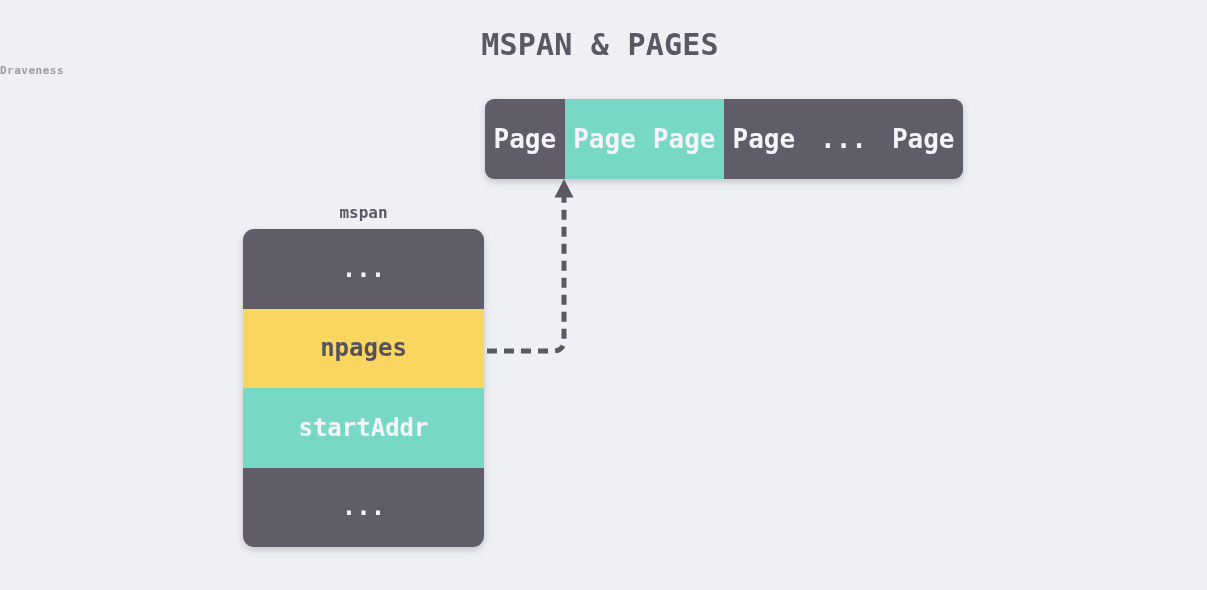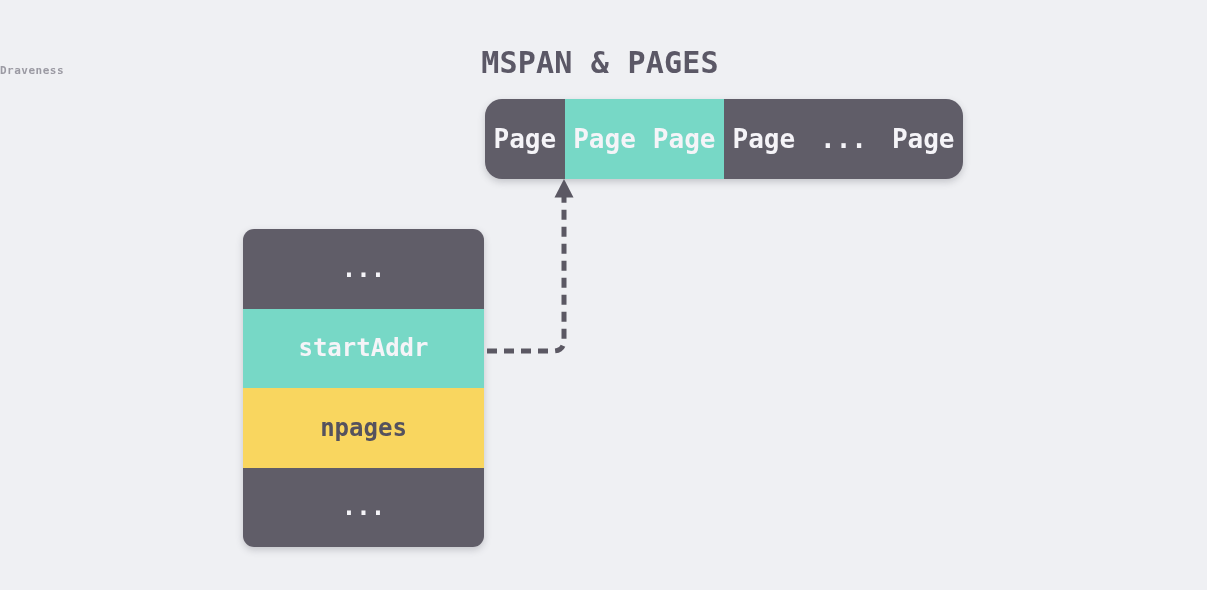--- a/index.html
+++ b/index.html
@@ -3,32 +3,32 @@
 <meta charset="utf-8">
 <style>
   html,body { margin:0; padding:0; }
   .canvas {
     position:relative; width:1207px; height:590px;
     background:var(--bg,#eff0f3);
     font-family:"DejaVu Sans Mono", monospace;
     overflow:hidden;
   }
   .title {
-    position:absolute; top:48px; left:0; width:1200px;
+    position:absolute; top:30px; left:0; width:1200px;
     text-align:center; font-size:30px; line-height:30px; font-weight:bold;
     color:var(--ink,#5b5866); letter-spacing:0.2px;
   }
   .subtitle {
     position:absolute; top:64px; left:0; width:1200px;
     text-align:left; font-size:11px; font-weight:bold;
     color:var(--muted,#9b9aa3); letter-spacing:0.5px;
   }
   .pages-bar {
     position:absolute; left:485px; top:99px; width:478px; height:80px;
-    border-radius:17px; overflow:hidden; display:flex;
+    border-radius:9px; overflow:hidden; display:flex;
     background:var(--dark,#605d68);
     box-shadow:0 3px 7px rgba(70,70,85,0.25);
     text-align:center;
   }
   .pages-bar .cell {
     flex:1; display:flex; align-items:center; justify-content:center;
     font-size:26px; font-weight:bold; letter-spacing:0;
     color:var(--light-text,#f5f4f8);
   }
   .pages-bar .cell.highlight { background:var(--teal,#77d8c6); }
@@ -64,25 +64,26 @@
 
   <div class="pages-bar">
     <div class="cell">Page</div>
     <div class="cell highlight">Page</div>
     <div class="cell highlight">Page</div>
     <div class="cell">Page</div>
     <div class="cell">...</div>
     <div class="cell">Page</div>
   </div>
 
+  <div class="mspan-label">mspan</div>
 
   <div class="mspan-box">
     <div class="row dark">...</div>
+    <div class="row yellow">npages</div>
     <div class="row teal">startAddr</div>
-    <div class="row yellow">npages</div>
     <div class="row dark">...</div>
   </div>
 
   <svg class="arrow" width="1207" height="590" viewBox="0 0 1207 590">
     <path d="M 487 351 H 553 Q 564 351 564 340 V 194" fill="none" stroke="currentColor" stroke-width="5" stroke-dasharray="10 7"></path>
     <polygon points="564,179 554.5,197.5 573.5,197.5" fill="currentColor"></polygon>
   </svg>
 
 </div>
 

